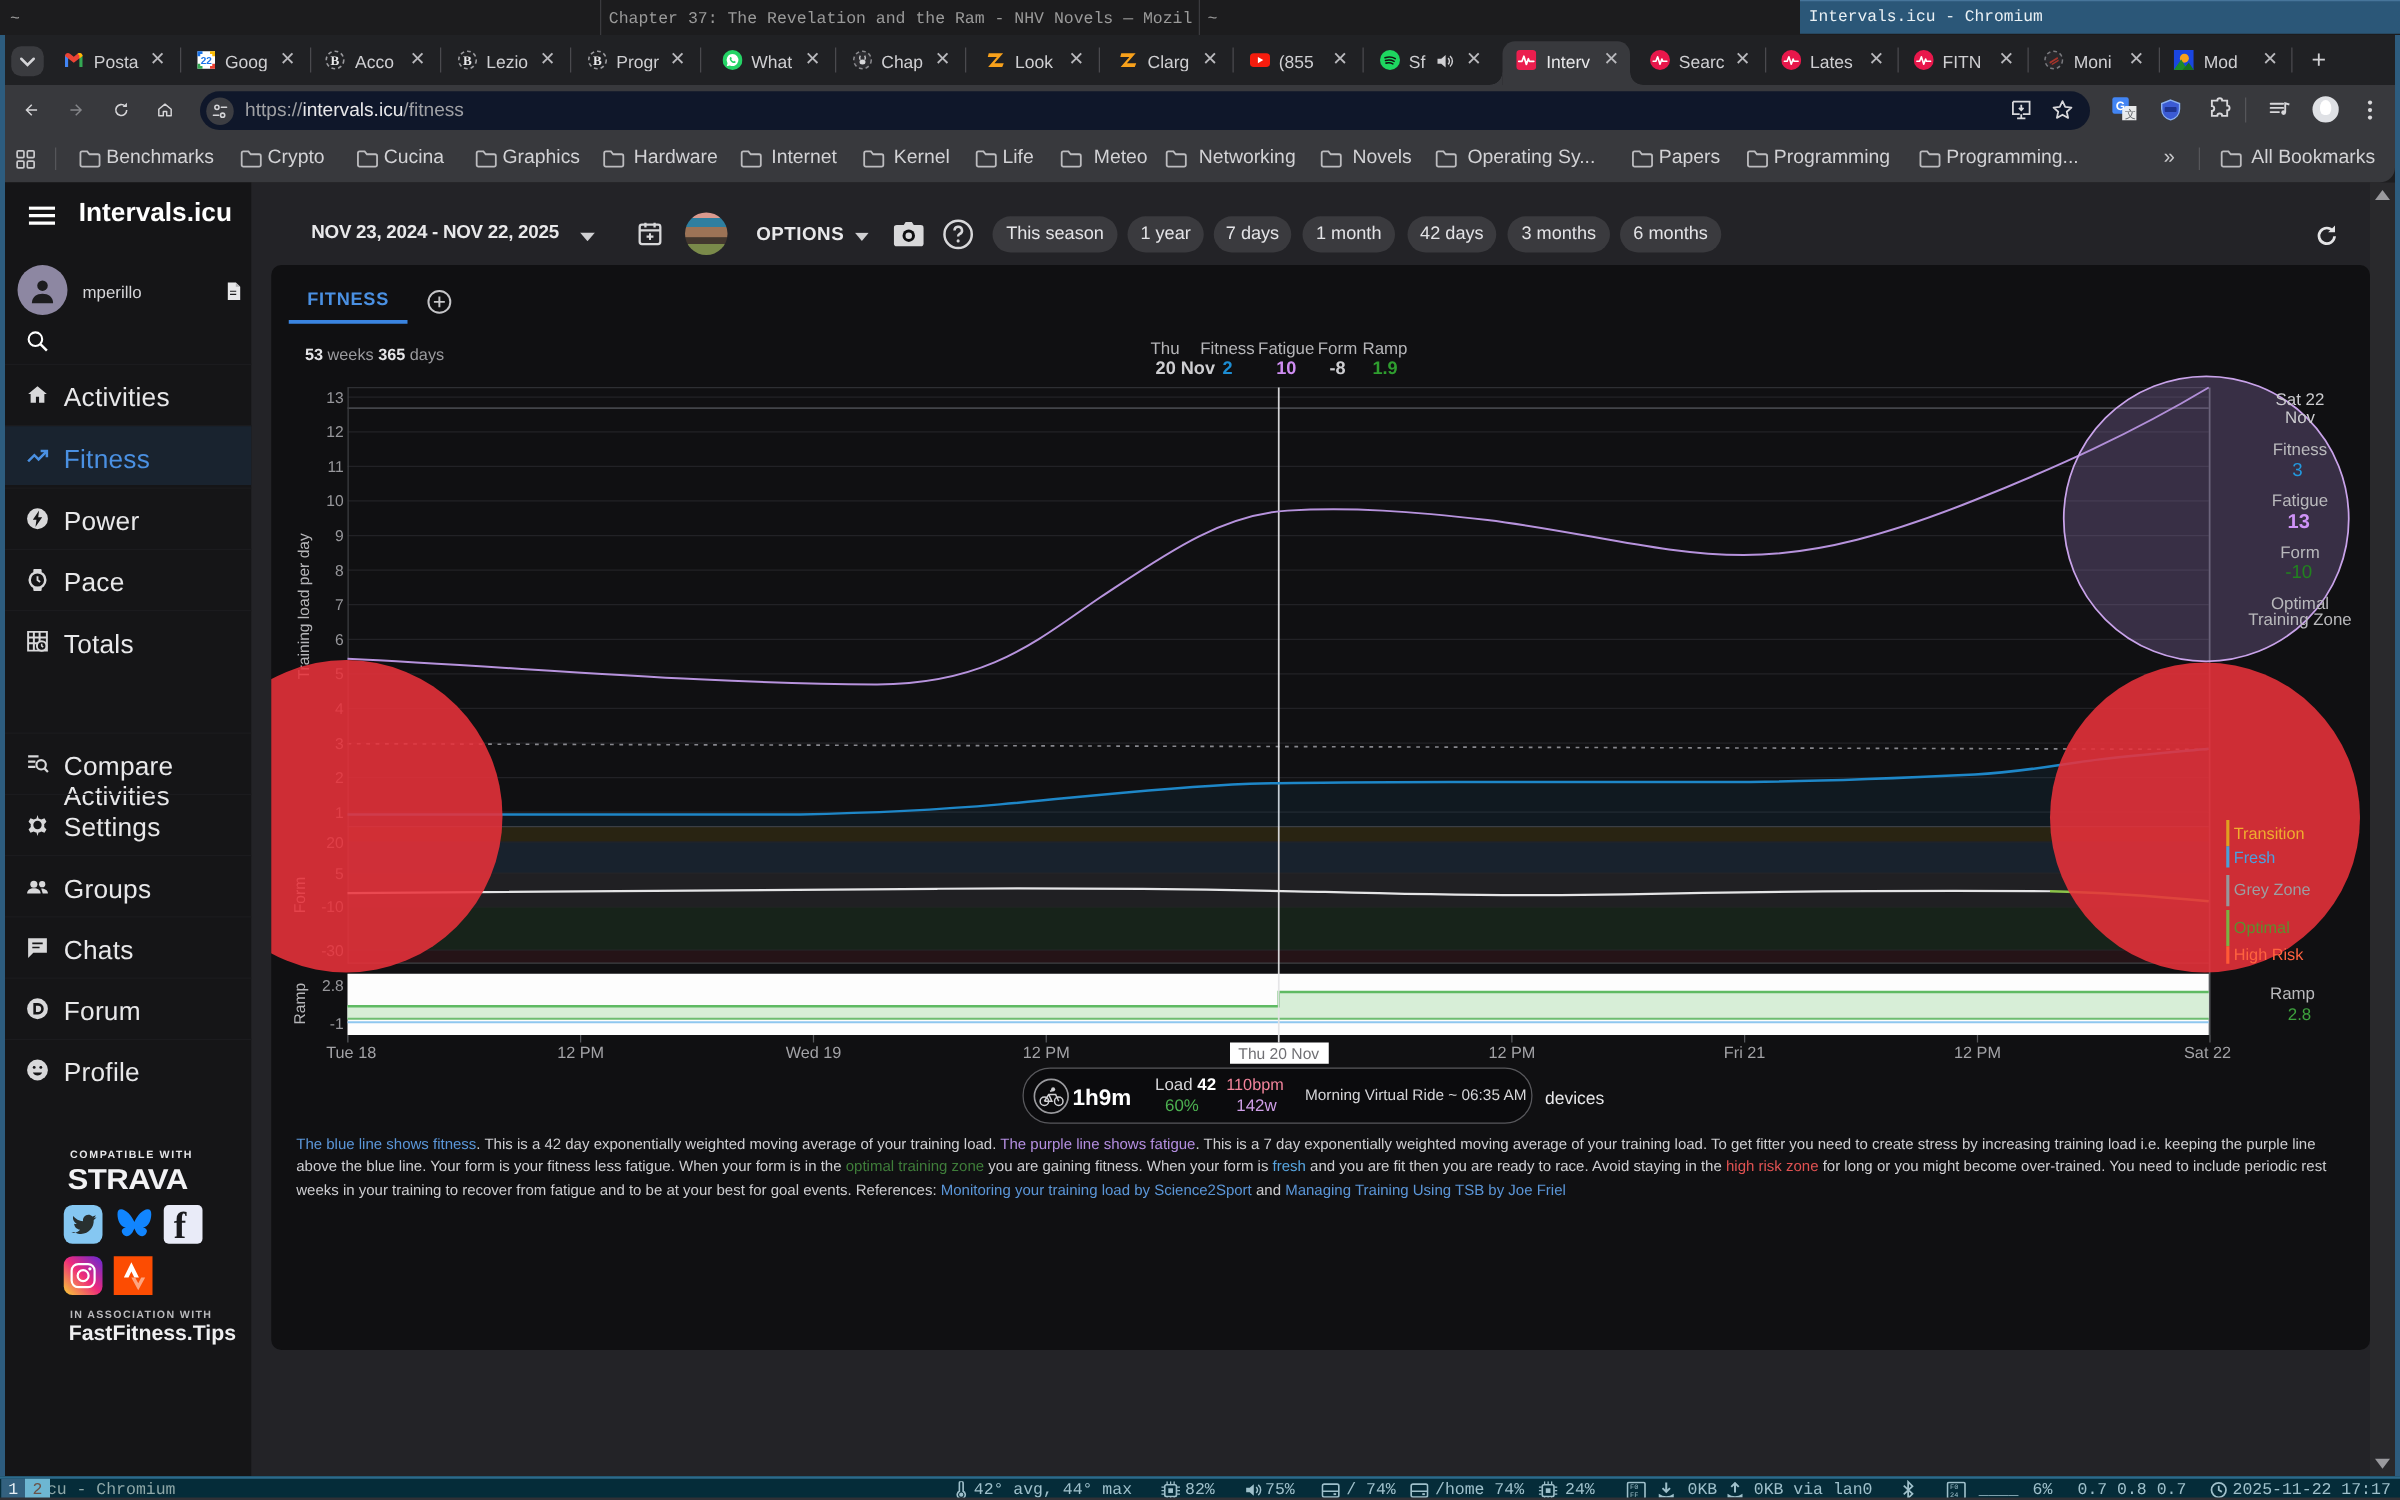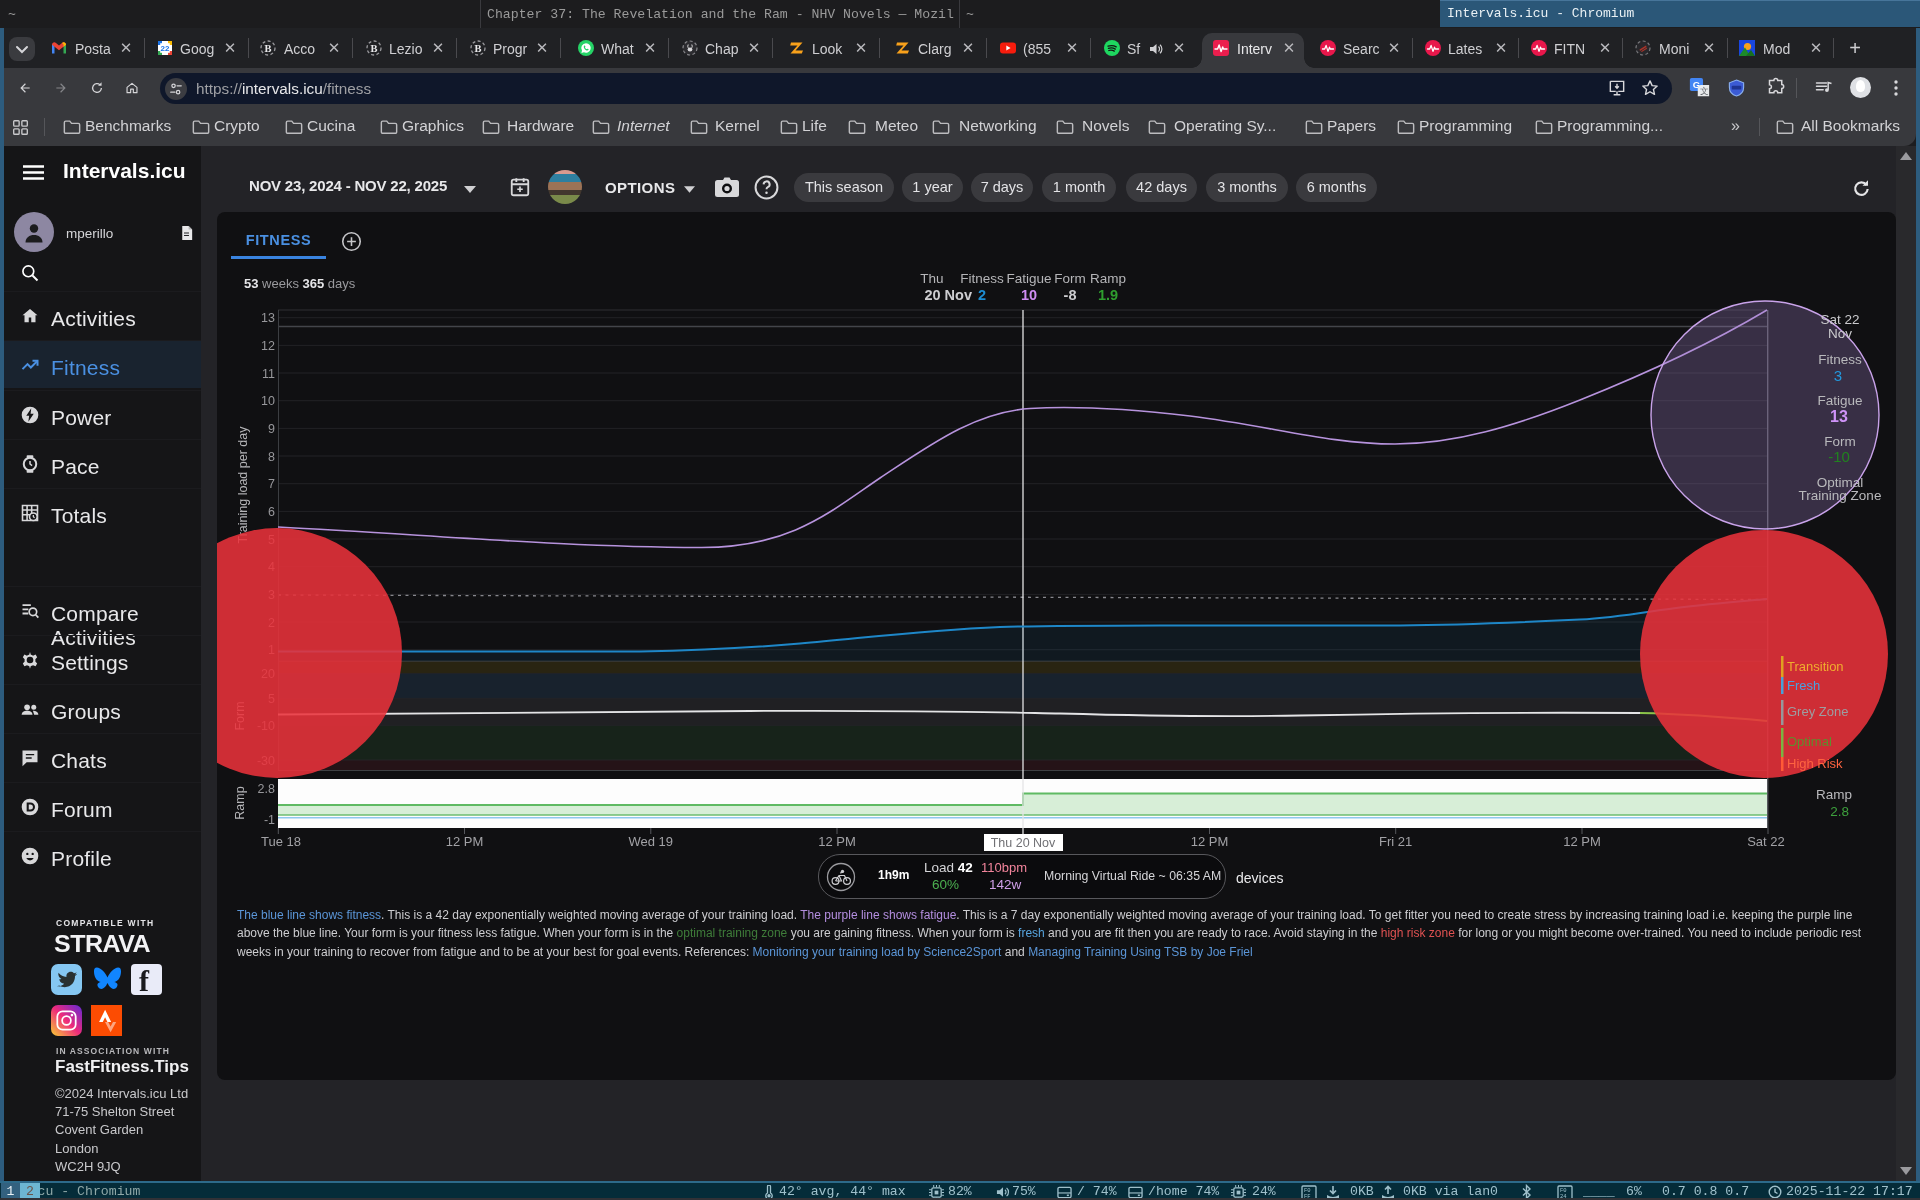--- a/index.html
+++ b/index.html
@@ -315,21 +315,21 @@
         <path d="M1.5 3.5 a1.5 1.5 0 0 1 1.5 -1.5 h4.5 l2 2.5 h7.5 a1.5 1.5 0 0 1 1.5 1.5 v8 a1.5 1.5 0 0 1 -1.5 1.5 h-14 a1.5 1.5 0 0 1 -1.5 -1.5 Z" fill="none" stroke="#bcbcbf" stroke-width="1.6"></path>
       </svg>
   <div class="bm-label" style="left:402px;">Graphics</div>
   <svg class="bmf" style="left:482px;" viewBox="0 0 20 17">
         <path d="M1.5 3.5 a1.5 1.5 0 0 1 1.5 -1.5 h4.5 l2 2.5 h7.5 a1.5 1.5 0 0 1 1.5 1.5 v8 a1.5 1.5 0 0 1 -1.5 1.5 h-14 a1.5 1.5 0 0 1 -1.5 -1.5 Z" fill="none" stroke="#bcbcbf" stroke-width="1.6"></path>
       </svg>
   <div class="bm-label" style="left:507px;">Hardware</div>
   <svg class="bmf" style="left:592px;" viewBox="0 0 20 17">
         <path d="M1.5 3.5 a1.5 1.5 0 0 1 1.5 -1.5 h4.5 l2 2.5 h7.5 a1.5 1.5 0 0 1 1.5 1.5 v8 a1.5 1.5 0 0 1 -1.5 1.5 h-14 a1.5 1.5 0 0 1 -1.5 -1.5 Z" fill="none" stroke="#bcbcbf" stroke-width="1.6"></path>
       </svg>
-  <div class="bm-label" style="left:617px;font-style:italic;">Internet</div>
+  <div class="bm-label" style="left:617px;">Internet</div>
   <svg class="bmf" style="left:690px;" viewBox="0 0 20 17">
         <path d="M1.5 3.5 a1.5 1.5 0 0 1 1.5 -1.5 h4.5 l2 2.5 h7.5 a1.5 1.5 0 0 1 1.5 1.5 v8 a1.5 1.5 0 0 1 -1.5 1.5 h-14 a1.5 1.5 0 0 1 -1.5 -1.5 Z" fill="none" stroke="#bcbcbf" stroke-width="1.6"></path>
       </svg>
   <div class="bm-label" style="left:715px;">Kernel</div>
   <svg class="bmf" style="left:780px;" viewBox="0 0 20 17">
         <path d="M1.5 3.5 a1.5 1.5 0 0 1 1.5 -1.5 h4.5 l2 2.5 h7.5 a1.5 1.5 0 0 1 1.5 1.5 v8 a1.5 1.5 0 0 1 -1.5 1.5 h-14 a1.5 1.5 0 0 1 -1.5 -1.5 Z" fill="none" stroke="#bcbcbf" stroke-width="1.6"></path>
       </svg>
   <div class="bm-label" style="left:802px;">Life</div>
   <svg class="bmf" style="left:848px;" viewBox="0 0 20 17">
         <path d="M1.5 3.5 a1.5 1.5 0 0 1 1.5 -1.5 h4.5 l2 2.5 h7.5 a1.5 1.5 0 0 1 1.5 1.5 v8 a1.5 1.5 0 0 1 -1.5 1.5 h-14 a1.5 1.5 0 0 1 -1.5 -1.5 Z" fill="none" stroke="#bcbcbf" stroke-width="1.6"></path>
@@ -498,21 +498,20 @@
         </svg>
     <div class="abs" style="left:87px; top:859px; width:31px; height:31px; background:#fc4c02;"></div>
     <svg class="abs" style="left:91px; top:862px;" width="23" height="26" viewBox="0 0 24 28">
           <path d="M10.5 2 L4 15 h4 L10.5 10 13 15 h4 Z" fill="#fff"></path>
           <path d="M13.8 15 l2.6 5 2.6 -5 h3.4 L16.4 26 10.4 15 Z" fill="#fda580"></path>
         </svg>
 
     <div class="abs" style="left:52px; top:900px; font-size:8.5px; font-weight:bold; letter-spacing:1.1px; color:#b9b9bc;">IN ASSOCIATION WITH</div>
     <div class="abs" style="left:51px; top:911px; font-size:17px; font-weight:bold; color:#f0f0f2;">FastFitness.Tips</div>
 
-    <div class="abs" style="left:51px; top:939px; font-size:13px; line-height:18.2px; color:#c9c9cc;">©2024 Intervals.icu Ltd<br>71-75 Shelton Street<br>Covent Garden<br>London<br>WC2H 9JQ</div>
   </div>
 
   <div class="abs" style="left:245px; top:31px; font-size:15px; font-weight:bold; color:#e8e8ea; letter-spacing:-.2px;">NOV 23, 2024 - NOV 22, 2025</div>
   <svg class="abs" style="left:460px; top:40px;" width="12" height="7" viewBox="0 0 12 7">
         <path d="M0 0 H12 L6 7 Z" fill="#cfcfd2"></path>
       </svg>
   <svg class="abs" style="left:505px; top:30px;" width="22" height="22" viewBox="0 0 24 24">
         <rect x="3" y="4" width="18" height="17" rx="2" fill="none" stroke="#d8d8da" stroke-width="2"></rect>
         <path d="M3 9 h18 M8 2.5 v4 M16 2.5 v4" stroke="#d8d8da" stroke-width="2"></path>
         <path d="M12 11.5 v6 M9 14.5 h6" stroke="#d8d8da" stroke-width="1.8"></path>
@@ -684,21 +683,21 @@
 
   <div class="abs" style="left:814px; top:708px; width:408px; height:45px; border:1px solid #58585c; border-radius:22px; background:#0b0b0d;">
     <svg class="abs" style="left:7px; top:7px;" width="30" height="30" viewBox="0 0 30 30">
           <circle cx="15" cy="15" r="13.5" fill="none" stroke="#9a9a9e" stroke-width="1.3"></circle>
           <circle cx="9.5" cy="19" r="3.4" fill="none" stroke="#cfcfd2" stroke-width="1.2"></circle>
           <circle cx="21" cy="19" r="3.4" fill="none" stroke="#cfcfd2" stroke-width="1.2"></circle>
           <path d="M9.5 19 L13 13.5 h5.5 L21 19 M13 13.5 L15.5 19 h-6" stroke="#cfcfd2" stroke-width="1.2" fill="none"></path>
           <circle cx="16.5" cy="9.3" r="1.6" fill="#cfcfd2"></circle>
           <path d="M14 11 l3.5 -.8" stroke="#cfcfd2" stroke-width="1.2"></path>
         </svg>
-    <div class="abs" style="left:59px; top:13px; font-size:12px; font-weight:bold; color:#fff;">1h9m</div>
+    <div class="abs" style="left:39px; top:13px; font-size:18px; font-weight:bold; color:#fff;">1h9m</div>
     <div class="abs" style="left:105px; top:5px; font-size:13.5px; color:#d5d5d8; white-space:nowrap;">Load <b style="color:#fff;">42</b></div>
     <div class="abs" style="left:113px; top:22px; font-size:13.5px; color:#4cb050;">60%</div>
     <div class="abs" style="left:162px; top:5px; font-size:13px; color:#f2849b; white-space:nowrap;">110bpm</div>
     <div class="abs" style="left:170px; top:22px; font-size:13.5px; color:#cf9fe8;">142w</div>
     <div class="abs" style="left:225px; top:14px; font-size:12.3px; color:#d5d5d8; white-space:nowrap;">Morning Virtual Ride ~ 06:35 AM</div>
   </div>
   <div class="abs" style="left:1232px; top:724px; font-size:14px; color:#e8e8ea;">devices</div>
 
   <div class="abs" style="left:233px; top:760px; width:1660px; font-size:12px; line-height:18.4px; color:#cdcdd0; white-space:nowrap;"><span style="color:#5b96d8;">The blue line shows fitness</span>. This is a 42 day exponentially weighted moving average of your training load. <span style="color:#b48ee0;">The purple line shows fatigue</span>. This is a 7 day exponentially weighted moving average of your training load. To get fitter you need to create stress by increasing training load i.e. keeping the purple line<br>above the blue line. Your form is your fitness less fatigue. When your form is in the <span style="color:#3f7d3a;">optimal training zone</span> you are gaining fitness. When your form is <span style="color:#58a6e0;">fresh</span> and you are fit then you are ready to race. Avoid staying in the <span style="color:#e05252;">high risk zone</span> for long or you might become over-trained. You need to include periodic rest<br>weeks in your training to recover from fatigue and to be at your best for goal events. References: <span style="color:#5b96d8;">Monitoring your training load by Science2Sport</span> and <span style="color:#5b96d8;">Managing Training Using TSB by Joe Friel</span></div>
 </div>

